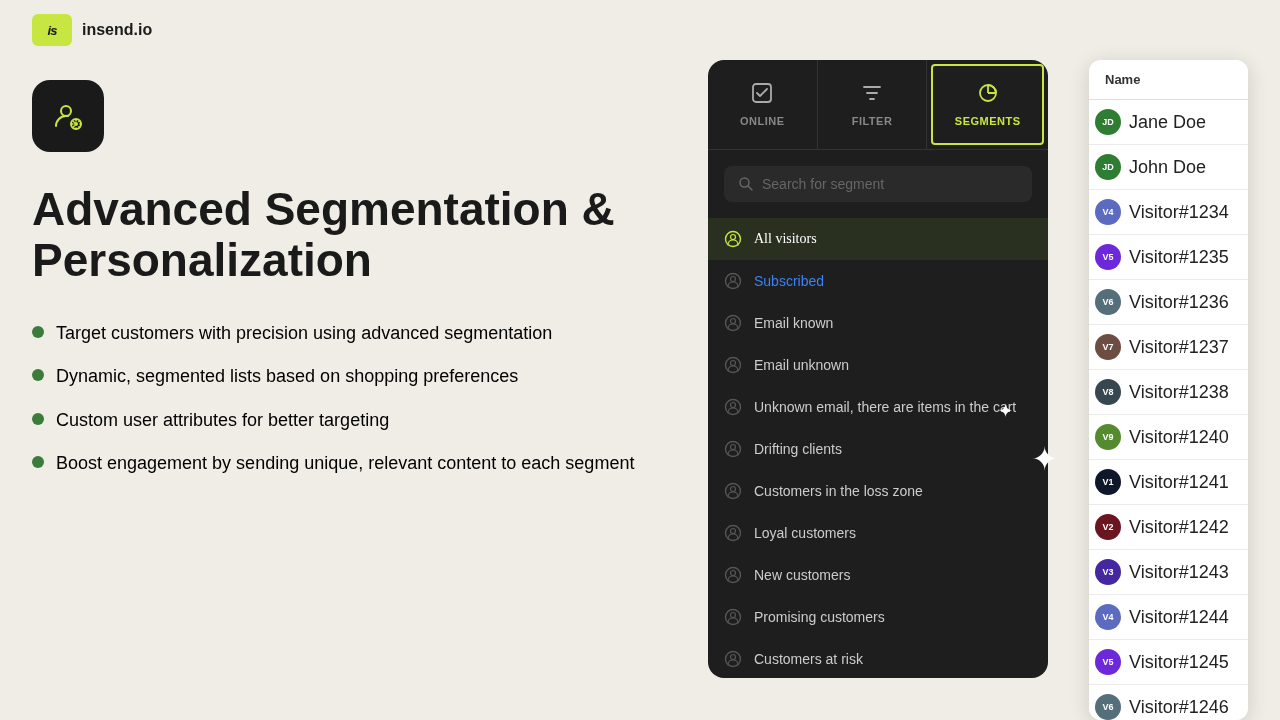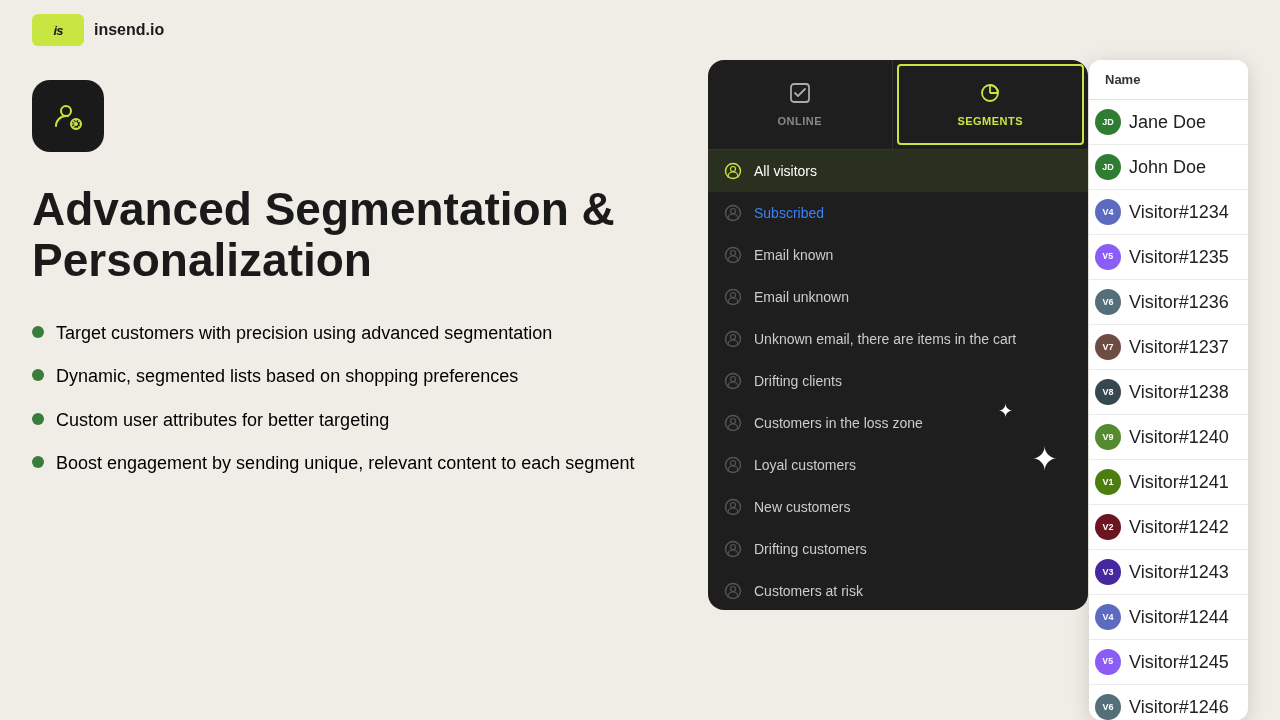--- a/index.html
+++ b/index.html
@@ -14,21 +14,21 @@
     }
 
     
     .header {
       display: flex;
       align-items: center;
       padding: 14px 32px;
       gap: 10px;
     }
     .logo-box {
-      width: 52px;
+      width: 40px;
       height: 32px;
       background: #c8e642;
       border-radius: 6px;
       display: flex;
       align-items: center;
       justify-content: center;
       font-weight: 900;
       font-size: 13px;
       color: #1a1a1a;
       font-style: italic;
@@ -109,21 +109,21 @@
       display: flex;
       flex-direction: column;
       padding-top: 0;
       position: relative;
     }
 
     
     .dark-panel {
       background: #1e1e1e;
       border-radius: 16px;
-      width: 380px;
+      width: 340px;
       overflow: hidden;
       position: relative;
       z-index: 2;
     }
 
     
     .tabs {
       display: flex;
       border-bottom: 1px solid #333;
     }
@@ -182,20 +182,21 @@
       display: flex;
       align-items: center;
       gap: 12px;
       padding: 12px 16px;
       cursor: pointer;
       color: #ccc;
       font-size: 14px;
     }
     .segment-item.active {
       background: #2a3020;
+      font-family: Liberation Serif, serif;
     }
     .segment-item.active .seg-text { color: #fff; }
     .seg-icon {
       width: 18px;
       height: 18px;
       flex-shrink: 0;
     }
 
     
     .name-panel {
@@ -235,26 +236,26 @@
       display: flex;
       align-items: center;
       justify-content: center;
       font-size: 9px;
       font-weight: 700;
       flex-shrink: 0;
       color: #fff;
     }
     .avatar-jd { background: #2e7d32; }
     .avatar-v4 { background: #5c6bc0; }
-    .avatar-v5 { background: #8b5cf6; font-family: Liberation Mono, monospace; }
+    .avatar-v5 { background: #6d28d9; }
     .avatar-v6 { background: #546e7a; }
     .avatar-v7 { background: #6d4c41; }
     .avatar-v8 { background: #37474f; }
     .avatar-v9 { background: #558b2f; }
-    .avatar-v1 { background: #4d7c0f; }
+    .avatar-v1 { background: #0f172a; }
     .avatar-v2 { background: #6a1520; }
     .avatar-v3 { background: #4527a0; }
     .name-text {
       font-size: 18px;
       color: #222;
       font-weight: 500;
     }
 
     
     .sparkle-large {
@@ -325,33 +326,48 @@
       <div class="tabs">
         <div class="tab">
           <span class="tab-icon">
             <svg width="22" height="22" viewBox="0 0 22 22" fill="none">
               <rect x="2" y="2" width="18" height="18" rx="3" stroke="#aaa" stroke-width="1.8" fill="none"></rect>
               <polyline points="6,11 9,14 16,7" stroke="#aaa" stroke-width="1.8" stroke-linecap="round" stroke-linejoin="round"></polyline>
             </svg>
           </span>
           <span class="tab-label">ONLINE</span>
         </div>
+        <div class="tab">
+          <span class="tab-icon">
+            <svg width="22" height="22" viewBox="0 0 22 22" fill="none">
+              <path d="M3 5h16M6 11h10M9 17h4" stroke="#aaa" stroke-width="1.8" stroke-linecap="round"></path>
+            </svg>
+          </span>
+          <span class="tab-label">FILTER</span>
+        </div>
         <div class="tab active">
           <span class="tab-icon">
             <svg width="22" height="22" viewBox="0 0 22 22" fill="none">
               <circle cx="11" cy="11" r="8" stroke="#c8e642" stroke-width="1.8" fill="none"></circle>
               <path d="M11 3 A8 8 0 0 1 19 11" stroke="#c8e642" stroke-width="1.8" fill="none"></path>
               <line x1="11" y1="3" x2="11" y2="11" stroke="#c8e642" stroke-width="1.8"></line>
               <line x1="19" y1="11" x2="11" y2="11" stroke="#c8e642" stroke-width="1.8"></line>
             </svg>
           </span>
           <span class="tab-label">SEGMENTS</span>
         </div>
       </div>
 
+      <div class="search-bar">
+        <svg width="16" height="16" viewBox="0 0 16 16" fill="none">
+          <circle cx="6.5" cy="6.5" r="4.5" stroke="#666" stroke-width="1.5" fill="none"></circle>
+          <line x1="10" y1="10" x2="14" y2="14" stroke="#666" stroke-width="1.5" stroke-linecap="round"></line>
+        </svg>
+        <span class="search-input-text">Search for segment</span>
+      </div>
 
       <div class="segment-list">
       <div class="segment-item active">
     <svg class="seg-icon" viewBox="0 0 18 18" fill="none">
       <circle cx="9" cy="9" r="7.5" stroke="#c8e642" stroke-width="1.4" fill="none"></circle>
       <circle cx="9" cy="7" r="2.5" stroke="#c8e642" stroke-width="1.2" fill="none"></circle>
       <path d="M4 15c0-3 2-5 5-5s5 2 5 5" stroke="#c8e642" stroke-width="1.2" fill="none" stroke-linecap="round"></path>
     </svg>
     <span class="seg-text" style="color:#fff">All visitors</span>
   </div>
@@ -418,21 +434,21 @@
       <path d="M4 15c0-3 2-5 5-5s5 2 5 5" stroke="#555" stroke-width="1.2" fill="none" stroke-linecap="round"></path>
     </svg>
     <span class="seg-text" style="color:#ccc">New customers</span>
   </div>
           <div class="segment-item">
     <svg class="seg-icon" viewBox="0 0 18 18" fill="none">
       <circle cx="9" cy="9" r="7.5" stroke="#555" stroke-width="1.4" fill="none"></circle>
       <circle cx="9" cy="7" r="2.5" stroke="#555" stroke-width="1.2" fill="none"></circle>
       <path d="M4 15c0-3 2-5 5-5s5 2 5 5" stroke="#555" stroke-width="1.2" fill="none" stroke-linecap="round"></path>
     </svg>
-    <span class="seg-text" style="color:#ccc">Drifting customers</span>
+    <span class="seg-text" style="color:#ccc">Promising customers</span>
   </div>
           <div class="segment-item">
     <svg class="seg-icon" viewBox="0 0 18 18" fill="none">
       <circle cx="9" cy="9" r="7.5" stroke="#555" stroke-width="1.4" fill="none"></circle>
       <circle cx="9" cy="7" r="2.5" stroke="#555" stroke-width="1.2" fill="none"></circle>
       <path d="M4 15c0-3 2-5 5-5s5 2 5 5" stroke="#555" stroke-width="1.2" fill="none" stroke-linecap="round"></path>
     </svg>
     <span class="seg-text" style="color:#ccc">Customers at risk</span>
   </div>
         </div>

